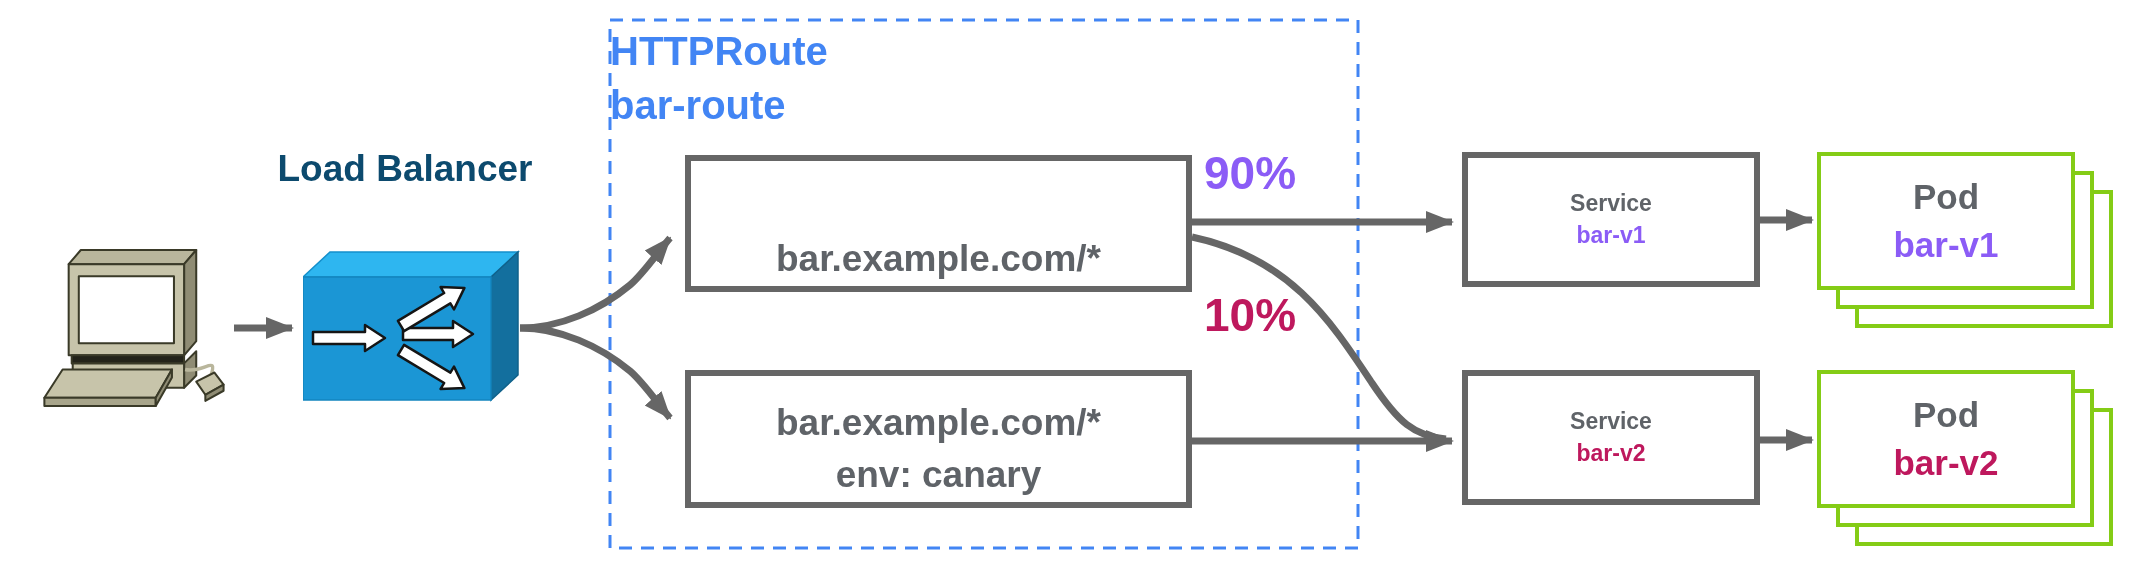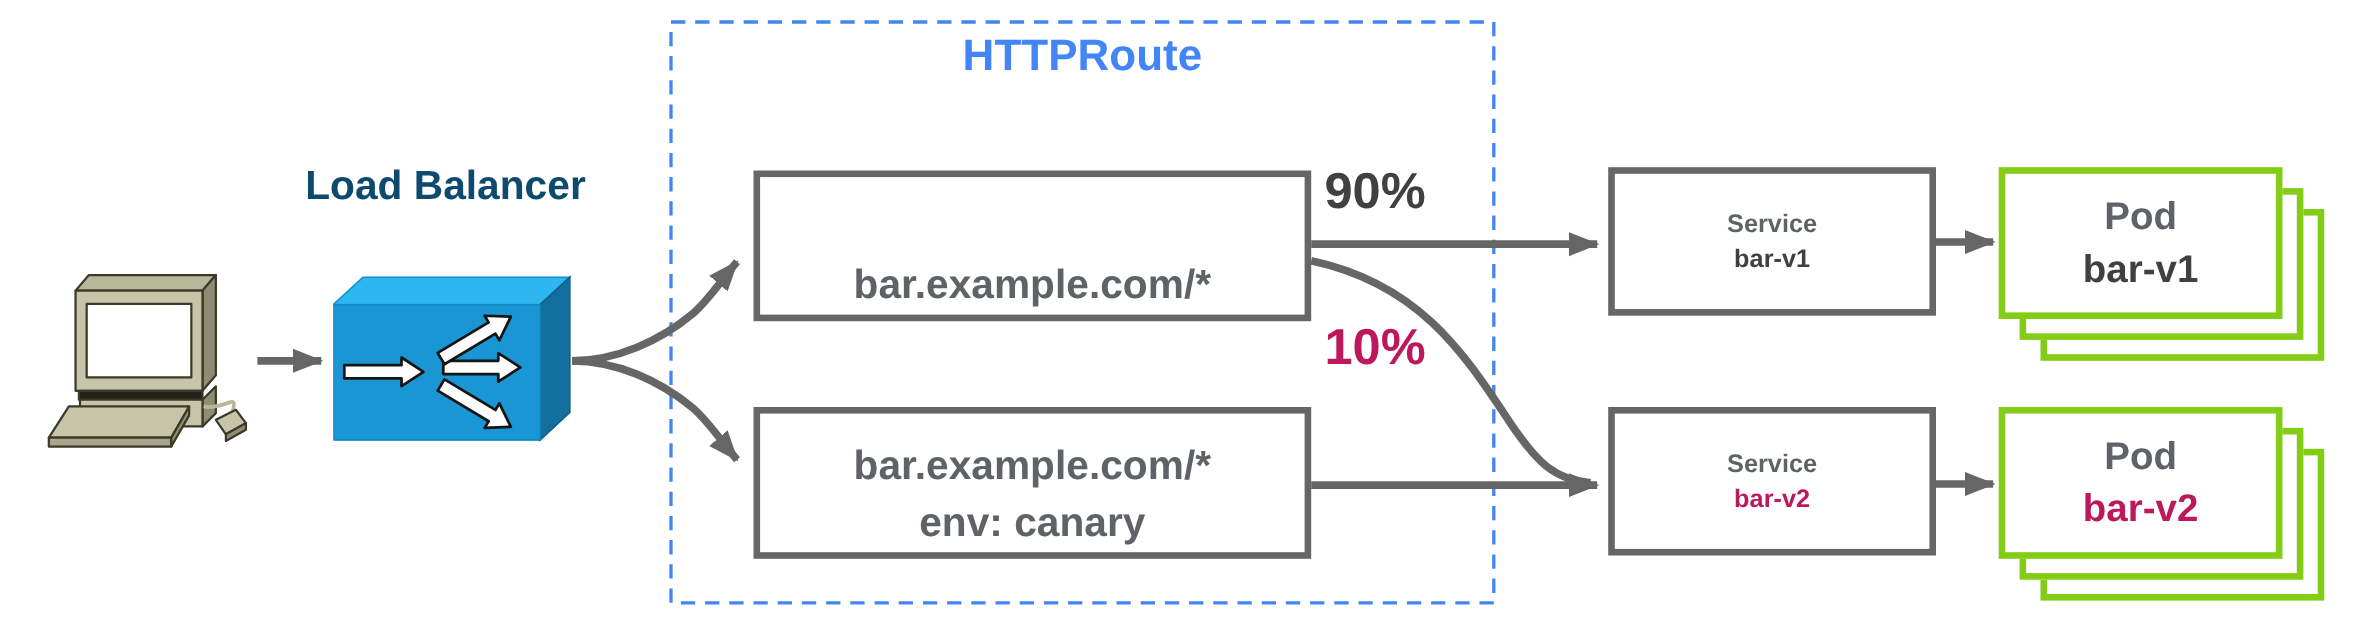--- a/index.html
+++ b/index.html
@@ -11,36 +11,36 @@
     position:absolute;box-sizing:border-box;background:#ffffff;
     border:6px solid #666666;display:flex;flex-direction:column;
     align-items:center;justify-content:center;text-align:center;
     color:#5f6368;z-index:2;
   }
   .route-box{left:685px;width:507px;font-size:37px;line-height:1.42;justify-content:flex-end;}
   .svc-box{left:1462px;width:298px;height:135px;font-size:23px;line-height:1.38;}
   .pod-stack{position:absolute;left:1817px;width:296px;height:176px;z-index:2;}
   .pod-card{
     position:absolute;width:258px;height:138px;box-sizing:border-box;
-    background:#ffffff;border:6px solid #84cc16;
+    background:#ffffff;border:4px solid #84cc16;
   }
   .pod-main{
     left:0;top:0;z-index:3;display:flex;flex-direction:column;align-items:center;
     justify-content:center;text-align:center;color:#5f6368;font-size:35px;line-height:1.38;
   }
   .pod-b1{left:19px;top:19px;z-index:2;}
   .pod-b2{left:38px;top:38px;z-index:1;}
-  .blue{color:#404040;}
+  .blue{color:#8b5cf6;}
   .green{color:#be185d;}
   .title-label{
     position:absolute;left:230px;top:148px;width:350px;text-align:center;
     color:#0c4a6e;font-size:37px;z-index:4;
   }
   .group-title{
-    position:absolute;left:610px;top:24px;width:748px;text-align:center;
+    position:absolute;left:610px;top:24px;width:748px;
     color:#4285F4;font-size:40px;line-height:1.35;z-index:4;
   }
   .weight{
     position:absolute;width:130px;text-align:left;font-size:46px;z-index:4;
   }
   #arrow-layer{position:absolute;left:0;top:0;z-index:3;pointer-events:none;}
   .icon-svg{position:absolute;z-index:2;}
 </style>
 </head>
 <body>
@@ -83,20 +83,21 @@
           <path d="M 0,-6 l 54,0 0,-7 20,13 -20,13 0,-7 -54,0 z"></path>
         </g>
     </g>
   </svg>
 
   <div class="title-label">Load Balancer</div>
 
   <div>
     <div class="group-title">
       <div>HTTPRoute</div>
+      <div>bar-route</div>
     </div>
   </div>
 
   <div class="box route-box" style="top:155px;height:137px;">
     <div>bar.example.com/*</div>
   </div>
 
   <div class="box route-box" style="top:370px;height:138px;">
     <div>bar.example.com/*</div>
     <div>env: canary</div>

